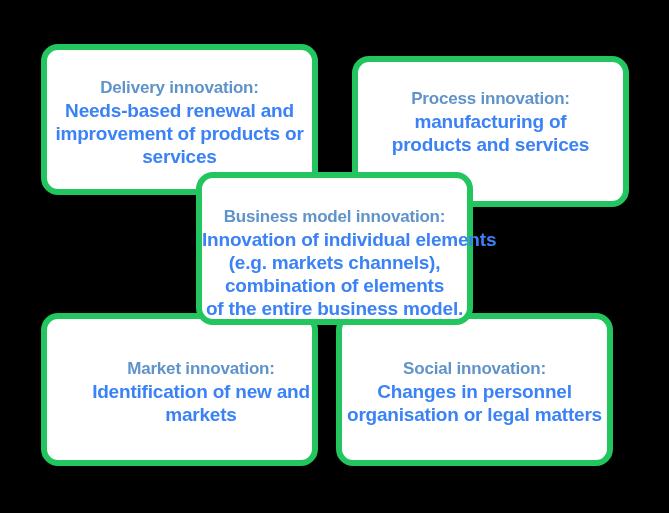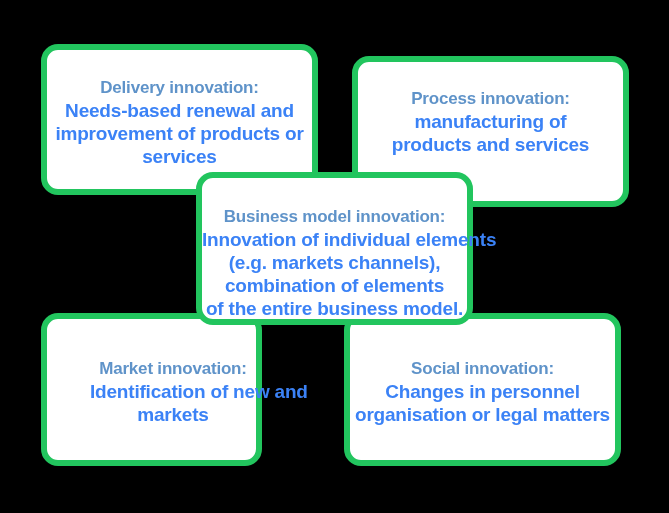--- a/index.html
+++ b/index.html
@@ -35,22 +35,22 @@
     color: #3b82f6;
     font-size: 19px;
     line-height: 23px;
     font-weight: 700;
     letter-spacing: -0.2px;
     white-space: nowrap;
   }
   .card-tl { left: 41px;  top: 44px;  width: 277px; height: 151px; padding-top: 26px; }
   .card-tr { left: 352px; top: 56px;  width: 277px; height: 151px; padding-top: 25px; }
   .card-c  { left: 196px; top: 172px; width: 277px; height: 153px; padding-top: 27px; z-index: 2; }
-  .card-bl { left: 41px;  top: 313px; width: 221px; height: 153px; padding-top: 38px; padding-left: 43px; }
-  .card-br { left: 344px; top: 313px; width: 277px; height: 153px; padding-top: 38px; }
+  .card-bl { left: 41px;  top: 313px; width: 277px; height: 153px; padding-top: 38px; padding-left: 43px; }
+  .card-br { left: 336px; top: 313px; width: 277px; height: 153px; padding-top: 38px; }
 </style>
 </head>
 <body>
 
 <div class="stage">
 
   <div class="card card-tl">
     <div class="heading">Delivery innovation:</div>
     <div class="line">Needs-based renewal and</div>
     <div class="line">improvement of products or</div>

